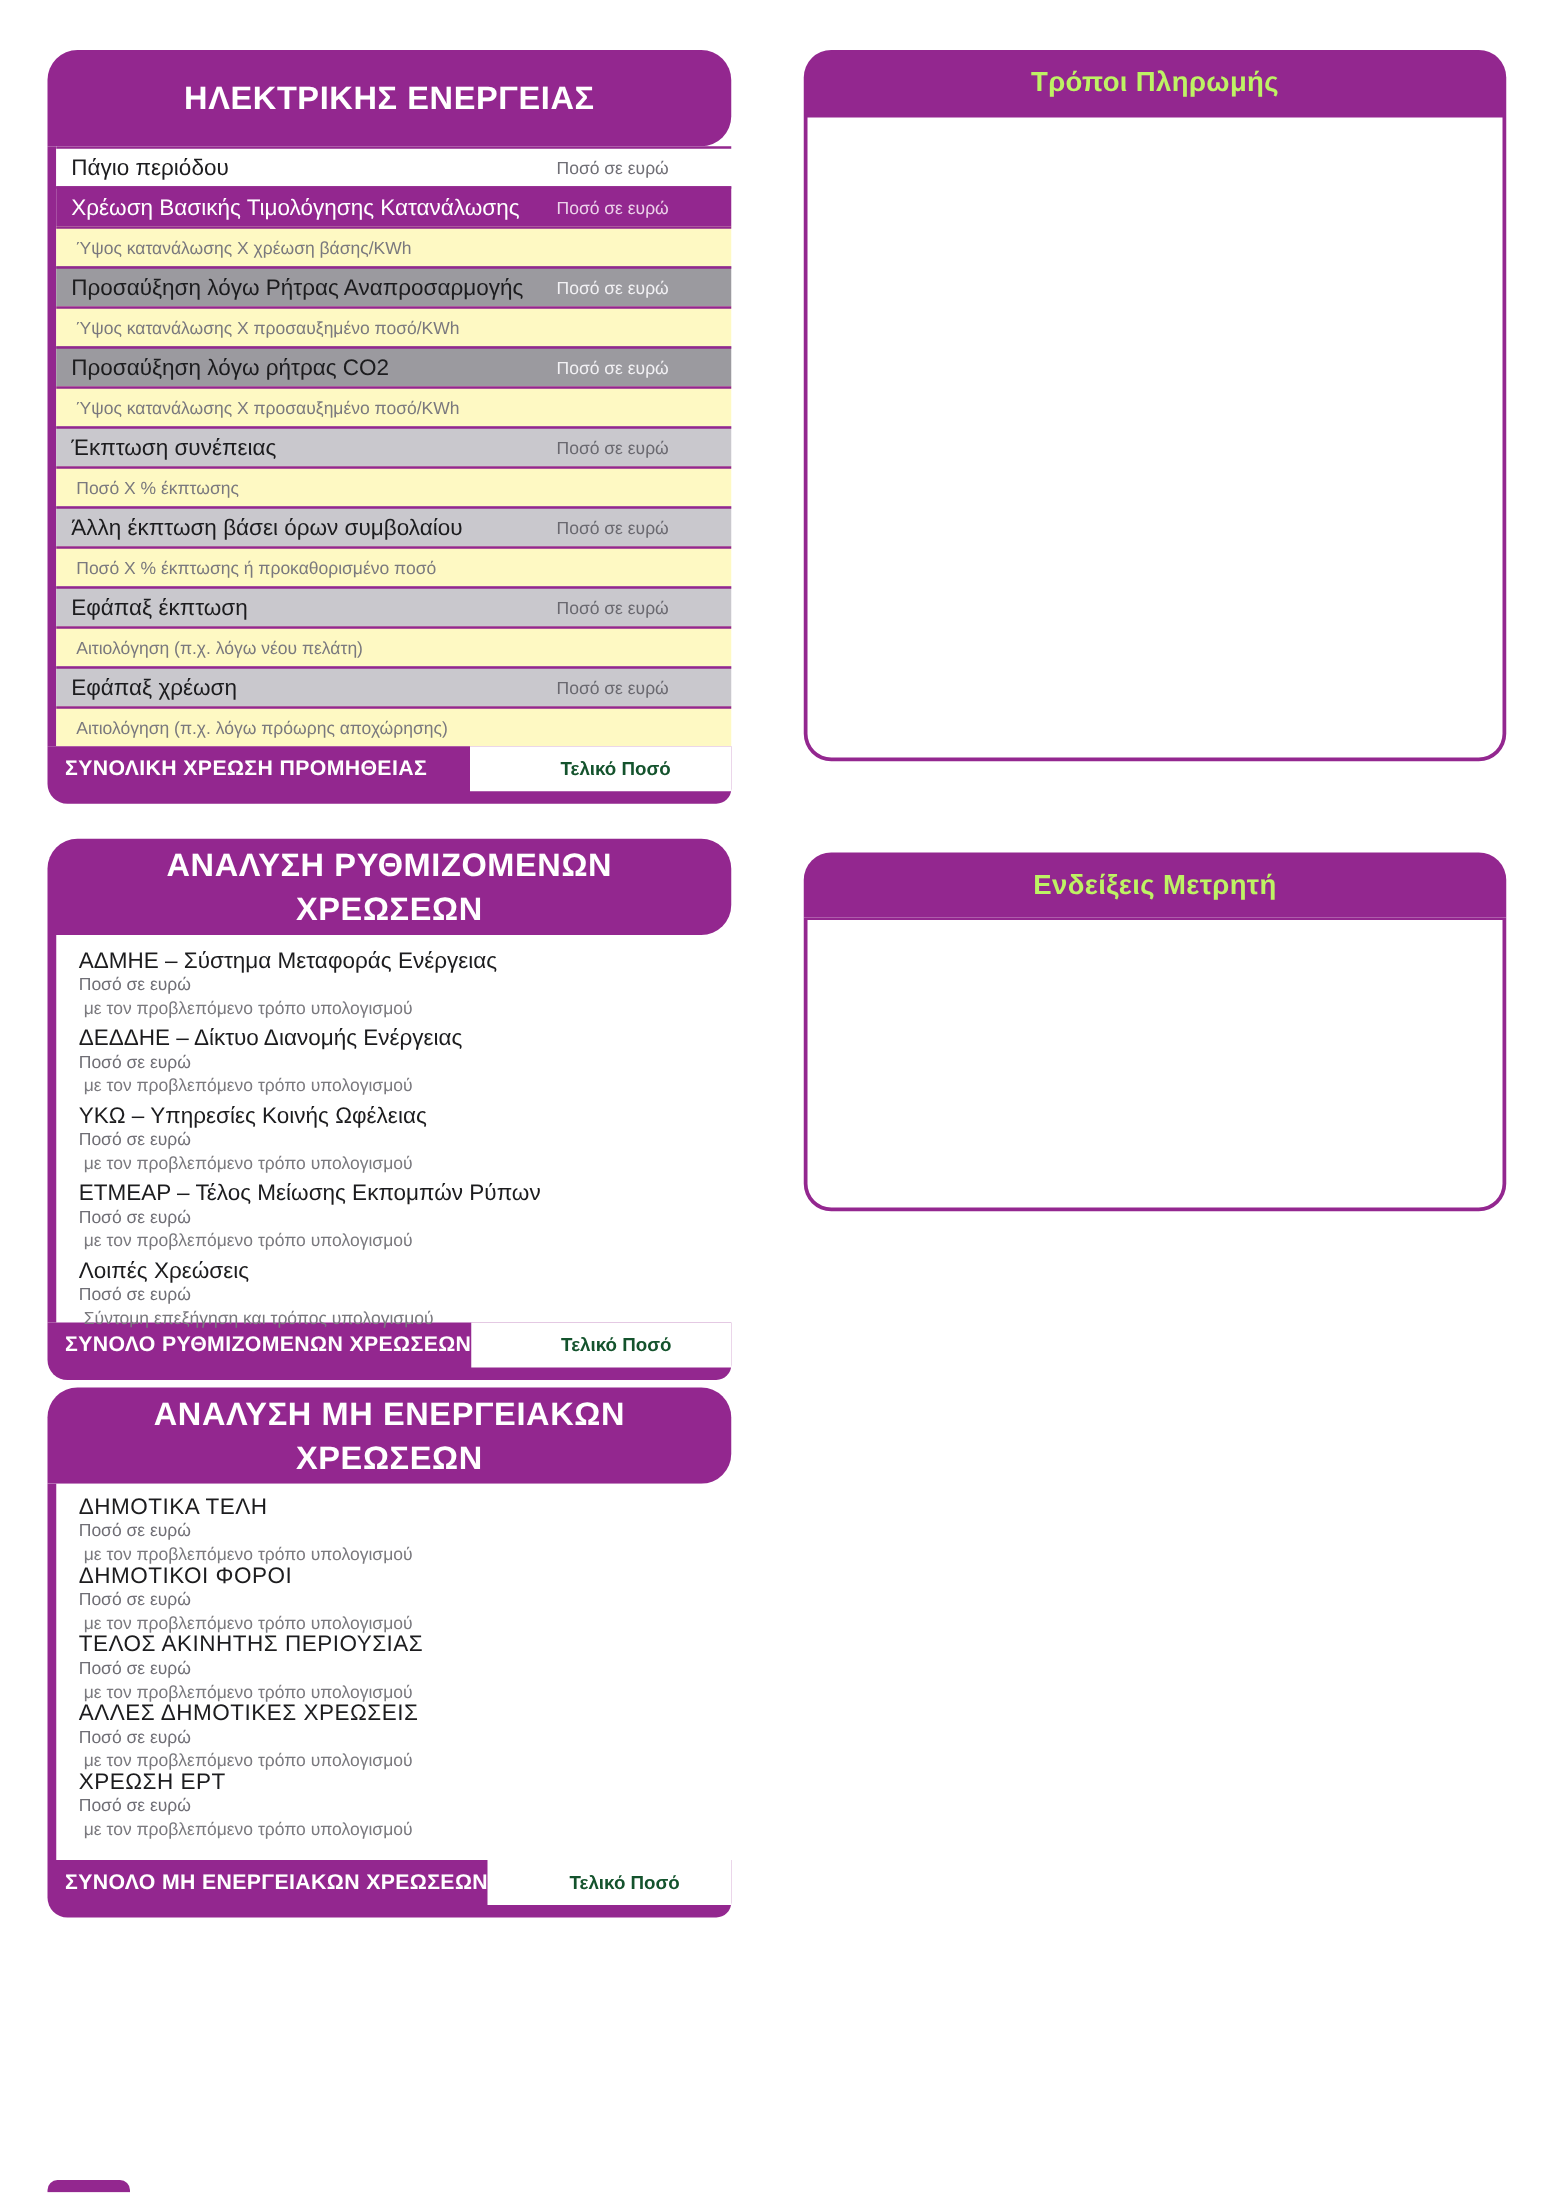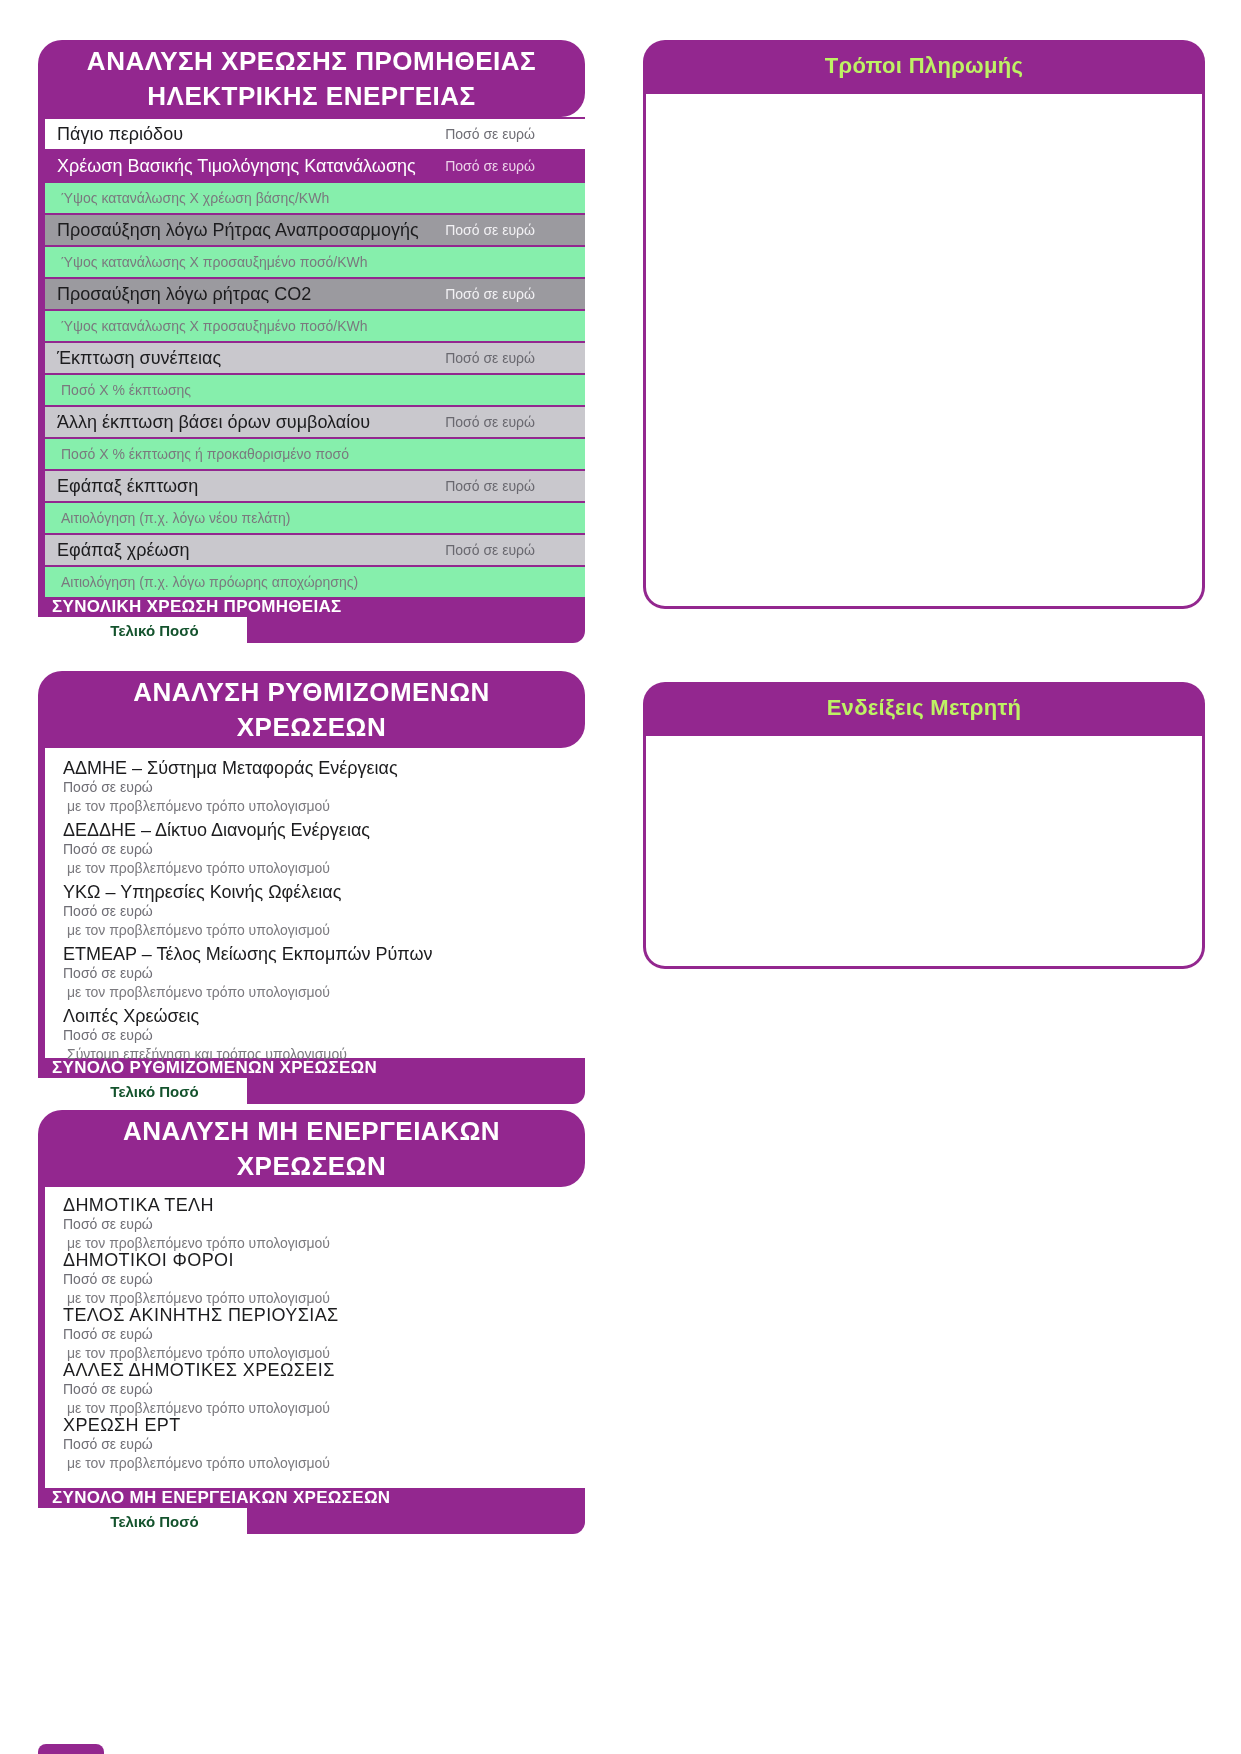--- a/index.html
+++ b/index.html
@@ -24,37 +24,37 @@
     text-align:center;font-weight:bold;font-size:26px;line-height:35px;letter-spacing:0.5px;
   }
   .section-body{border-left:7px solid var(--purple);background:#fff;}
 
   .label-row{
     height:30px;display:flex;align-items:center;justify-content:space-between;
     border-top:2px solid var(--purple);padding:0 50px 0 12px;background:#fff;
   }
   .sub-row{
     height:30px;display:flex;align-items:center;border-top:2px solid var(--purple);
-    background:#86efac;padding:0 50px 0 16px;
+    background:#fef9c3;padding:0 50px 0 16px;
   }
   .charge-label{font-weight:normal;font-size:18px;color:var(--ink);white-space:nowrap;}
   .charge-formula{font-size:14px;color:var(--muted);white-space:nowrap;}
   .amount{font-size:14px;color:#6f6e75;white-space:nowrap;}
 
   .v-purple{background:var(--purple);}
   .v-purple .charge-label{color:#ffffff;}
   .v-purple .amount{color:#ecd2ea;}
   .v-dark{background:var(--dark-gray);}
   .v-dark .amount{color:#f2f1f4;}
   .v-light{background:var(--light-gray);}
   .v-light .amount{color:#69686f;}
 
   .section-footer{
     background:var(--purple);height:46px;border-radius:0 0 12px 16px;
-    display:flex;align-items:flex-start;flex-direction:column;
+    display:flex;align-items:flex-start;
   }
   .footer-label{
     flex:1;height:36px;display:flex;align-items:center;padding-left:14px;
     color:#fff;font-weight:bold;font-size:17px;letter-spacing:0.3px;white-space:nowrap;
   }
   .final-box{
     width:185px;height:36px;background:#ffffff;display:flex;align-items:center;
     justify-content:center;font-weight:bold;font-size:15px;color:#14532d;white-space:nowrap;padding-left:24px;
   }
 
@@ -90,21 +90,20 @@
 </style>
 </head>
 <body>
 
 <div class="page">
 
   <div class="left-col">
 
     <div class="section s1">
       <div class="section-header">
-        <span>ΑΝΑΛΥΣΗ ΧΡΕΩΣΗΣ ΠΡΟΜΗΘΕΙΑΣ</span>
         <span>ΗΛΕΚΤΡΙΚΗΣ ΕΝΕΡΓΕΙΑΣ</span>
       </div>
       <div class="section-body">
 
         <div class="label-row">
           <span class="charge-label">Πάγιο περιόδου</span>
           <span class="amount">Ποσό σε ευρώ</span>
         </div>
 
         <div class="label-row v-purple">

